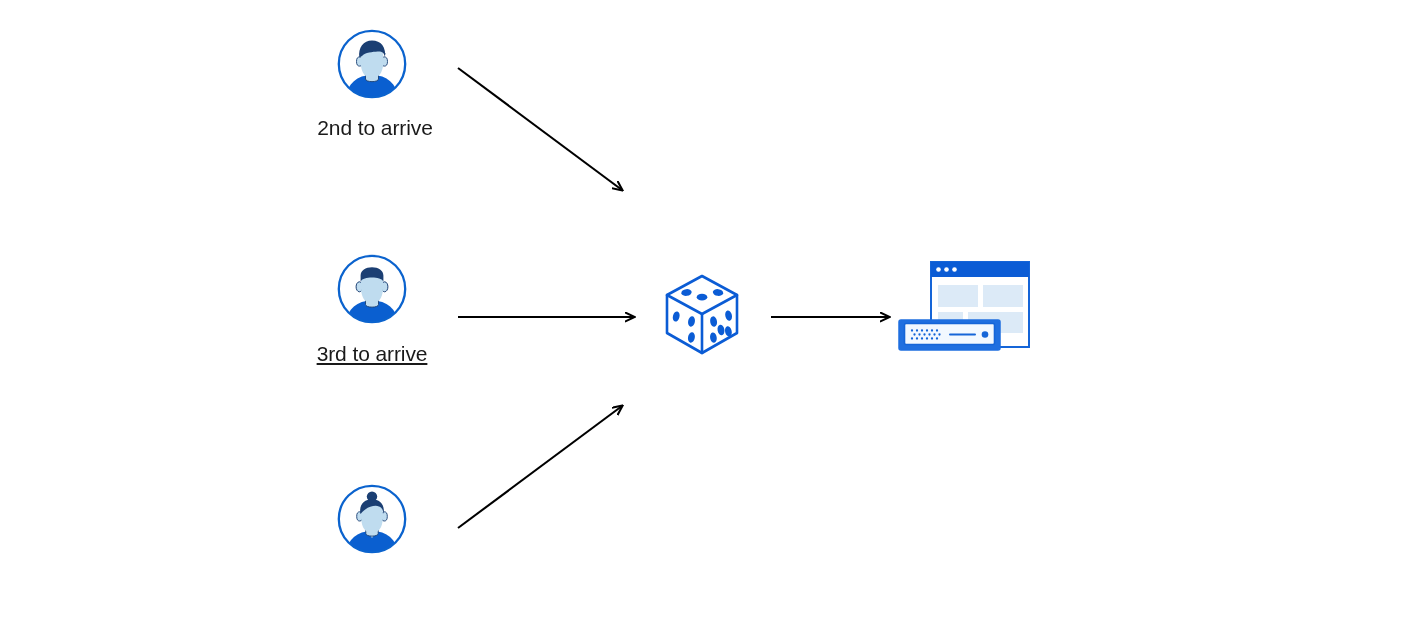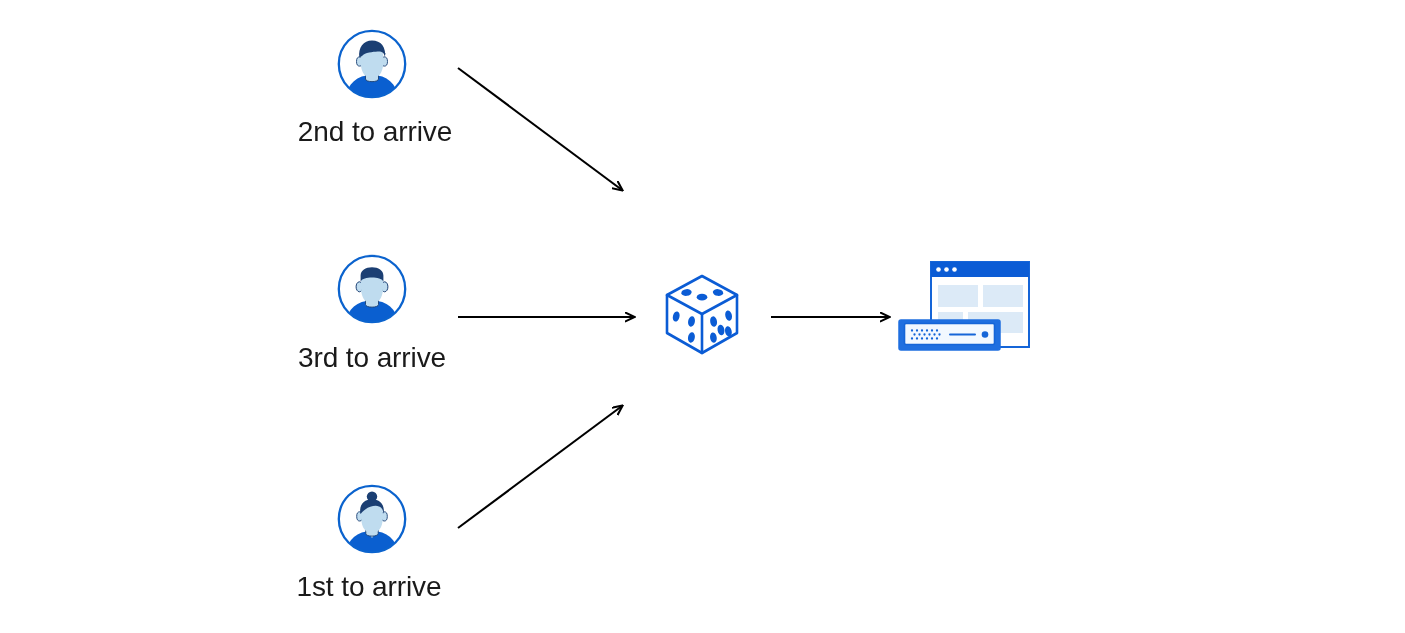--- a/index.html
+++ b/index.html
@@ -19,21 +19,21 @@
     position: absolute;
     left: 0;
     top: 0;
     width: 1405px;
     height: 633px;
   }
   .node-label {
     position: absolute;
     text-align: center;
     color: #1a1a1a;
-    font-size: 28px;
+    font-size: 21px;
     font-family: "Liberation Sans", sans-serif;
     white-space: nowrap;
     letter-spacing: -0.1px;
   }
   .arrow-layer {
     position: absolute;
     left: 0;
     top: 0;
     width: 1405px;
     height: 633px;
@@ -109,21 +109,21 @@
         <path d="M25 27.5 C25 17.5, 47 17.5, 47 27.5 L47 35.5
                  C47 45.5, 41.4 50.8, 36 50.8 C30.6 50.8, 25 45.5, 25 35.5 Z" fill="#bfdcef"></path>
 
         <path d="M24.6 28.6 L24.6 22.5 C24.6 17.4, 29.6 14.2, 36 14.2
                  C42.4 14.2, 47.4 17.4, 47.4 22.5 L47.4 28.6
                  C45.6 25.6, 41.5 24.6, 36 24.6 C30.5 24.6, 26.4 25.6, 24.6 28.6 Z" fill="#1b3f73"></path>
       </g>
       <circle cx="36" cy="36" r="33.2" fill="none" stroke="#0b63ce" stroke-width="2.3"></circle>
     </svg>
   </div>
-  <div class="node-label" style="left:252px; top:342px; width:240px;">3rd to arrive</div>
+  <div class="node-label" style="left:252px; top:342px; width:240px;text-decoration:underline;">3rd to arrive</div>
 
   <div class="avatar-wrap" style="left:336px; top:483px; width:72px; height:72px;">
     <svg width="72" height="72" viewBox="0 0 72 72">
       <defs>
         <clipPath id="clipC">
             <circle cx="36" cy="36" r="33.2"></circle>
           </clipPath>
       </defs>
       <circle cx="36" cy="36" r="33.2" fill="#ffffff"></circle>
       <g clip-path="url(#clipC)">
@@ -141,21 +141,20 @@
                  C46.8 45.3, 41.3 50.4, 36 50.4 C30.7 50.4, 25.2 45.3, 25.2 35 Z" fill="#bfdcef"></path>
 
         <circle cx="36" cy="13.6" r="5.2" fill="#1b3f73"></circle>
         <path d="M24.3 31 C23 21, 28.4 16.2, 36 16.2 C43.6 16.2, 49 21, 47.7 31
                  C47 26.5, 45.6 24.4, 43 23.4 C39.6 22, 33 23.4, 29.6 26.2
                  C27.3 28.1, 25.5 29.4, 24.3 31 Z" fill="#1b3f73"></path>
       </g>
       <circle cx="36" cy="36" r="33.2" fill="none" stroke="#0b63ce" stroke-width="2.3"></circle>
     </svg>
   </div>
-  <div class="node-label" style="left:249px; top:571px; width:240px;">1st to arrive</div>
 
   <div class="dice-wrap" style="left:661px; top:271px; width:82px; height:92px;">
     <svg width="82" height="92" viewBox="0 0 82 92">
       <g fill="none" stroke="#0b5cd5" stroke-width="2.6" stroke-linejoin="round" stroke-linecap="round">
 
         <path d="M41 5 L76 24 L76 62 L41 82 L6 62 L6 24 Z"></path>
         <path d="M6 24 L41 43 L76 24"></path>
         <path d="M41 43 L41 82"></path>
       </g>
 

